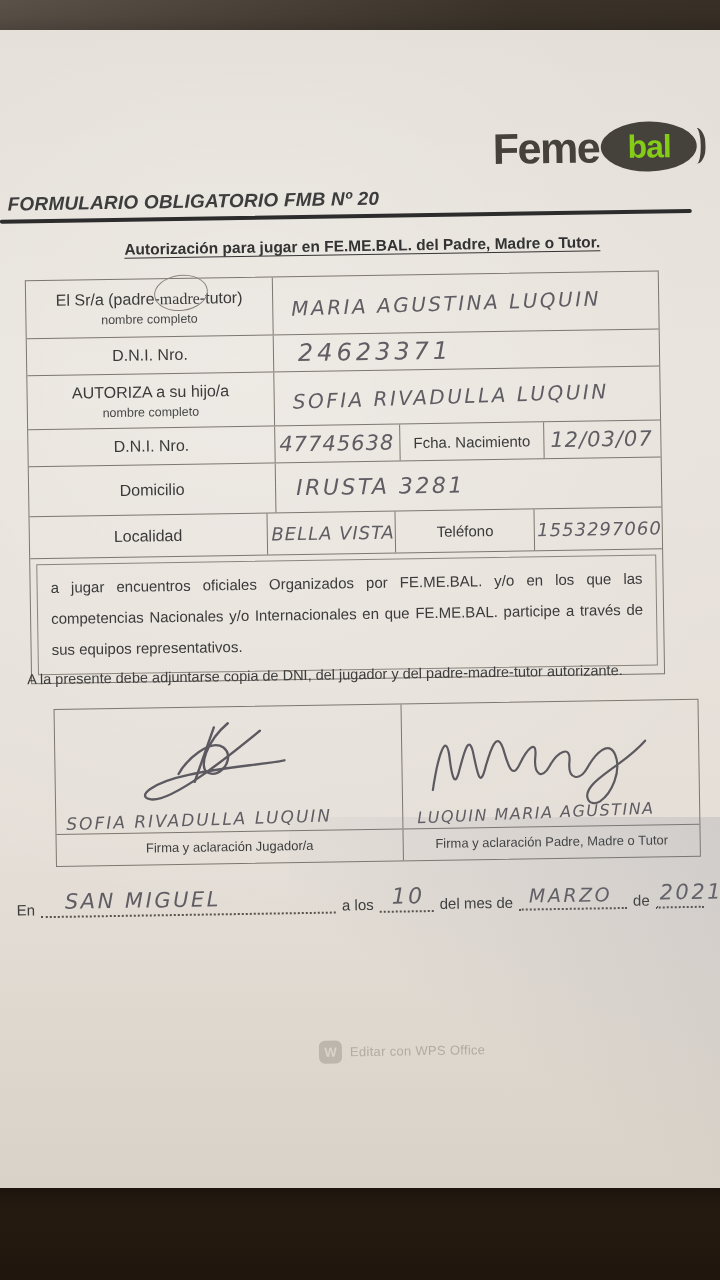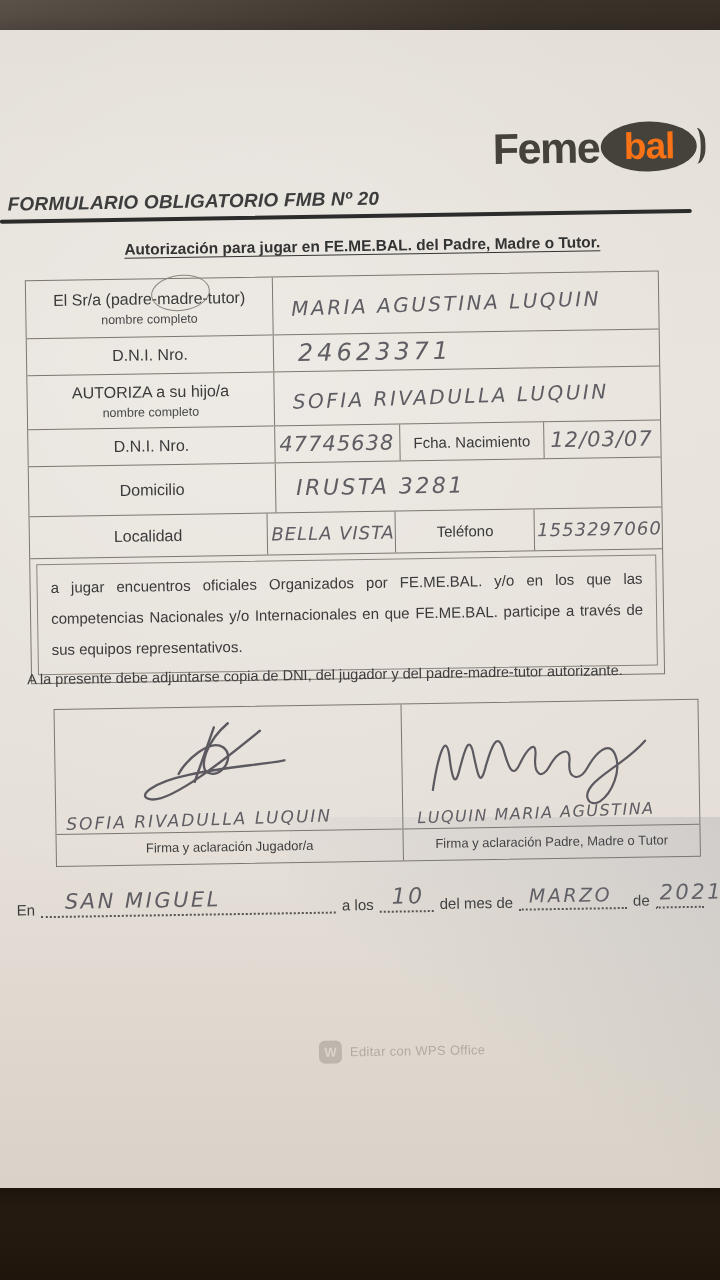--- a/index.html
+++ b/index.html
@@ -31,21 +31,21 @@
     background:linear-gradient(215deg, rgba(116,124,142,0.20) 0%, rgba(116,124,142,0.10) 30%, rgba(116,124,142,0) 60%);
     border-radius:0 0 4px 0; pointer-events:none;
   }
   .content { position:absolute; inset:0; transform:rotate(-0.9deg); transform-origin:50% 50%; color:#3a3a3a; }
 
   
   .logo { position:absolute; left:528px; top:96px; display:flex; align-items:center; }
   .logo-word { font-size:43px; font-weight:bold; color:#45413b; letter-spacing:-1.5px; }
   .logo-oval { position:relative; margin-left:2px; width:96px; height:50px; background:#45413b;
     border-radius:50%; display:flex; align-items:center; justify-content:center; }
-  .logo-oval span { font-size:37px; font-weight:bold; color:#f97316; letter-spacing:-1px; }
+  .logo-oval span { font-size:32px; font-weight:bold; color:#84cc16; letter-spacing:-1px; }
   .logo-oval::after { content:''; position:absolute; right:-9px; top:7px; width:14px; height:36px;
     border-right:5px solid #45413b; border-radius:50%; }
 
   
   .form-code { position:absolute; left:42px; top:158px; font-size:19px; font-weight:bold;
     font-style:italic; color:#3d3d3d; letter-spacing:0.2px; }
   .rule { position:absolute; left:34px; top:184px; width:692px; height:4px; background:#2c2c2c; border-radius:2px; }
   .doc-title { position:absolute; left:0; top:207px; width:100%; text-align:center; }
   .doc-title span { font-size:15.5px; font-weight:bold; color:#333;
     text-decoration:underline; text-underline-offset:3px; }
@@ -69,21 +69,21 @@
   .r4 .c-lab2 { width:144px; }
   .r4 .c-val2 { flex:1; }
   .r6 .c-val { width:133px; border-right:1.5px solid var(--line); }
   .r6 .c-lab2 { width:145px; }
   .r6 .c-val2 { flex:1; }
   .clause-row { display:block; }
   .clause-box { border:1.2px solid #8a857e; margin:5px 6px 8px 6px; padding:7px 13px 9px 13px; }
   .clause-box p { font-size:15px; line-height:31px; color:#3b3b3b; text-align:justify; }
 
   
-  .circled { position:relative; display:inline-block; }
+  .circled { position:relative; display:inline-block;font-family:Liberation Serif, serif; }
   .circled::before { content:''; position:absolute; left:-6px; right:-8px; top:-15px; bottom:-3px;
     border:1.8px solid #8b867e; border-radius:50%; transform:rotate(-6deg); }
 
   
   .hw { font-family:"DejaVu Sans", sans-serif; font-style:italic; color:#5f5d63; letter-spacing:2.5px; white-space:nowrap; }
   .hw-name { font-size:20px; padding-left:18px; transform:rotate(-1deg); }
   .hw-dni { font-size:24px; letter-spacing:4px; padding-left:24px; }
   .hw-addr { font-size:22px; padding-left:20px; }
   .hw-city { font-size:18px; letter-spacing:1px; padding-left:4px; }
   .hw-date { font-size:21px; letter-spacing:1px; padding-left:6px; }

